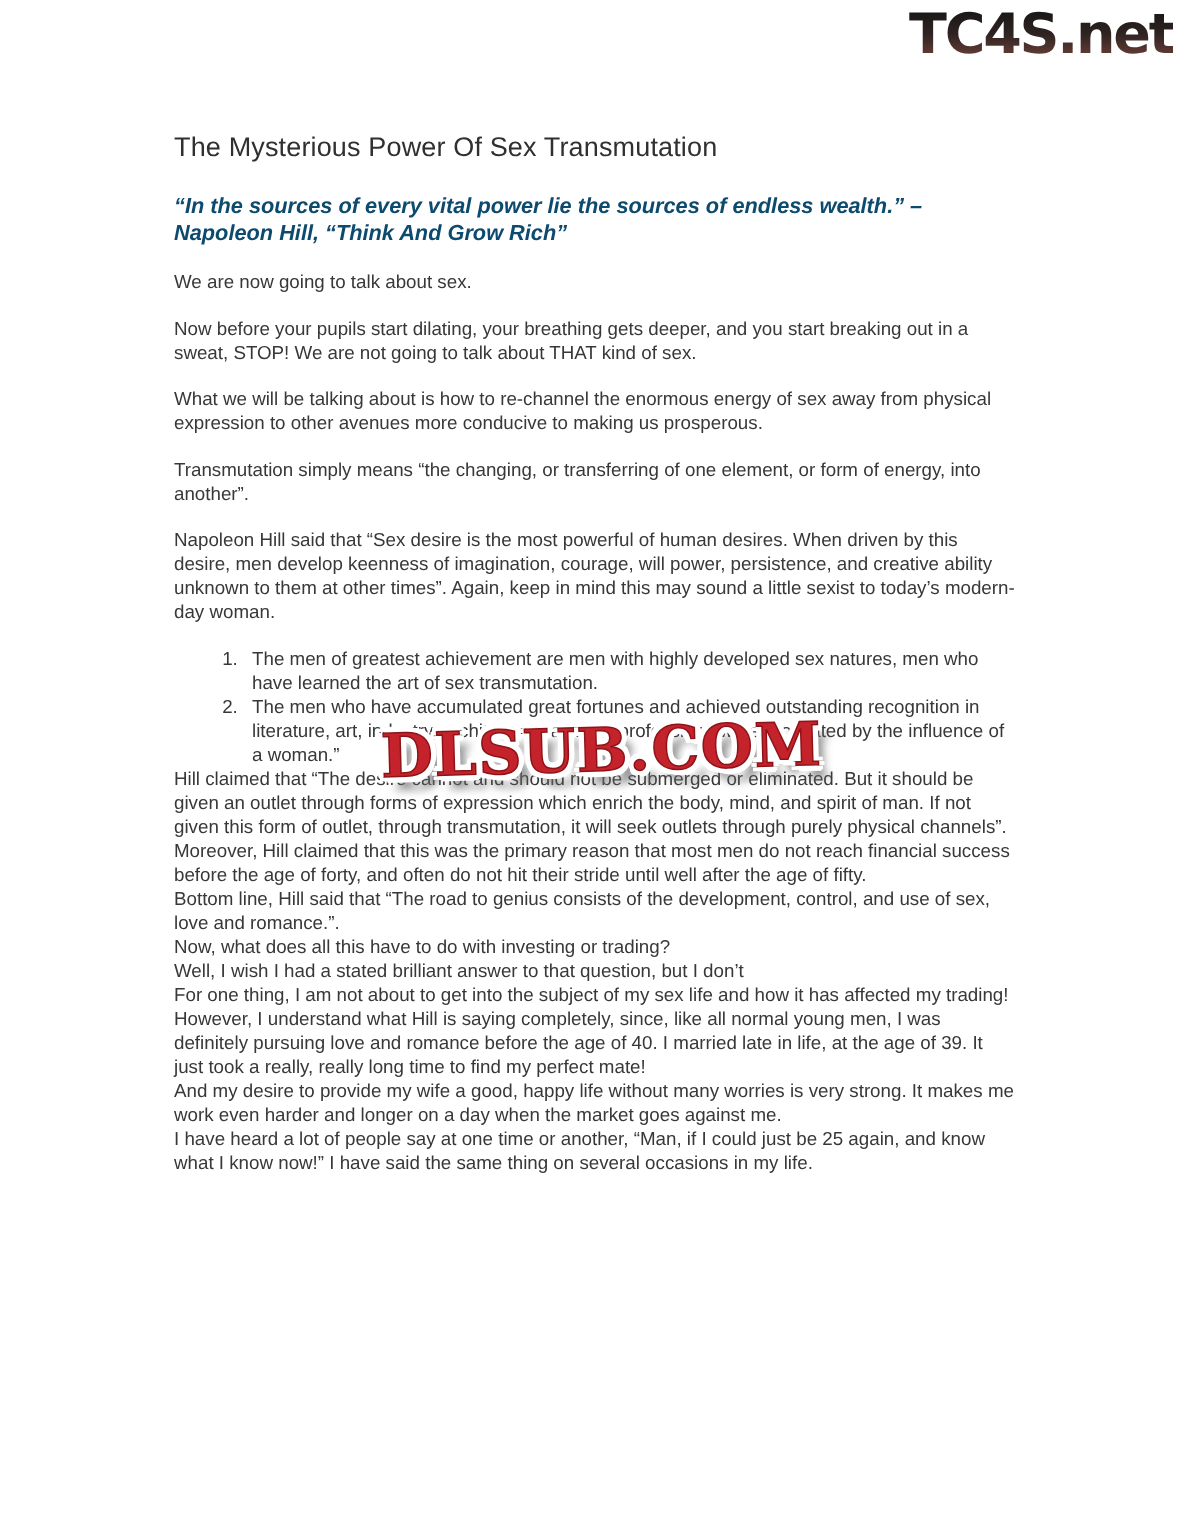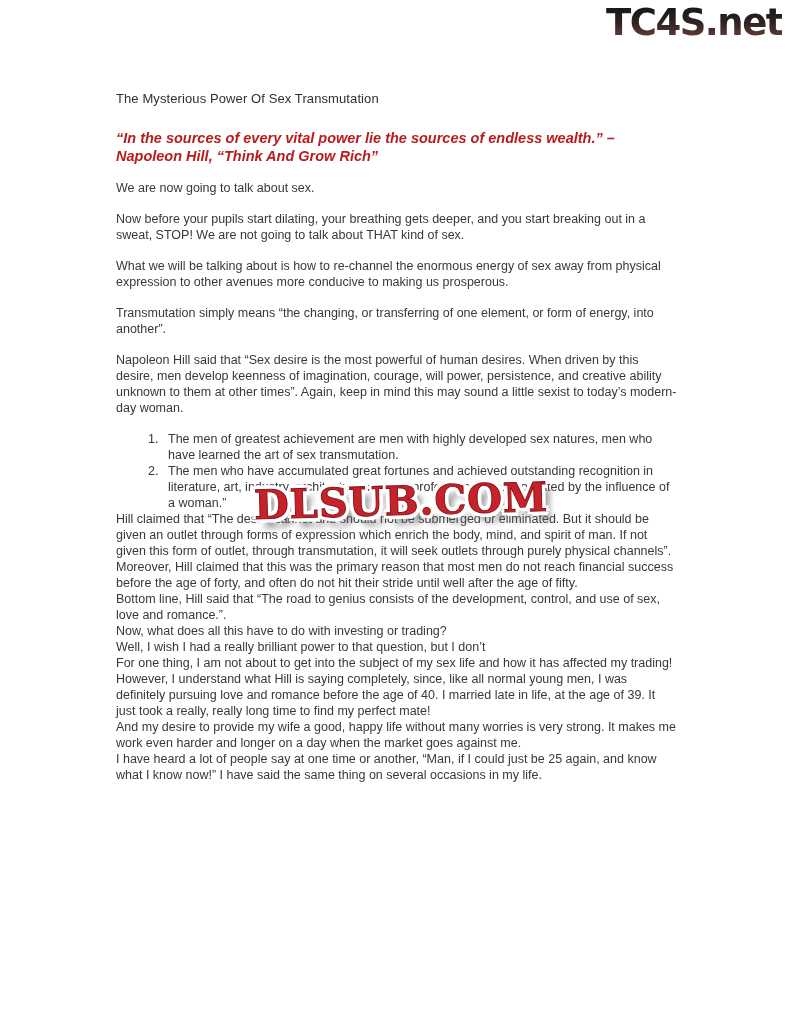--- a/index.html
+++ b/index.html
@@ -19,26 +19,26 @@
     -webkit-text-fill-color:transparent;
     text-shadow:none;
   }
 
   
   .content {
     position:absolute; left:116px; top:88px; width:562px;
     color:#383838; font-size:12.5px; line-height:16px;
   }
   .title {
-    font-size:13px; font-weight:400; color:#303030;
+    font-size:18px; font-weight:400; color:#303030;
     margin:0; line-height:21px; letter-spacing:0.1px;
   }
   .quote {
     margin:20px 0 0; font-weight:bold; font-style:italic;
-    font-size:14.5px; line-height:18px; color:#b91c1c;
+    font-size:14.5px; line-height:18px; color:#0c4a6e;
   }
   .para { margin:15px 0 0; }
   ol.facts { margin:15px 0 0; padding:0 0 0 46px; }
   ol.facts li { margin:0; padding-left:6px; }
   .block { }
   .block p { margin:0; }
 
   
   .dlsub {
     position:absolute; left:254px; top:481px;
@@ -94,21 +94,21 @@
     <ol class="facts">
       <li>The men of greatest achievement are men with highly developed sex natures, men who have learned the art of sex transmutation.</li>
       <li>The men who have accumulated great fortunes and achieved outstanding recognition in literature, art, industry, architecture, and the professions were motivated by the influence of a woman.”</li>
     </ol>
 
     <div class="block">
       <p>Hill claimed that “The desire cannot and should not be submerged or eliminated.  But it should be given an outlet through forms of expression which enrich the body, mind, and spirit of man. If not given this form of outlet, through transmutation, it will seek outlets through purely physical channels”.</p>
       <p>Moreover, Hill claimed that this was the primary reason that most men do not reach financial success before the age of forty, and often do not hit their stride until well after the age of fifty.</p>
       <p>Bottom line, Hill said that “The road to genius consists of the development, control, and use of sex, love and romance.”.</p>
       <p>Now, what does all this have to do with investing or trading?</p>
-      <p>Well, I wish I had a really brilliant power to that question, but I don’t</p>
+      <p>Well, I wish I had a stated brilliant answer to that question, but I don’t</p>
       <p>For one thing, I am not about to get into the subject of my sex life and how it has affected my trading!  However, I understand what Hill is saying completely, since, like all normal young men, I was definitely pursuing love and romance before the age of 40. I married late in life, at the age of 39. It just took a really, really long time to find my perfect mate!</p>
       <p>And my desire to provide my wife a good, happy life without many worries is very strong. It makes me work even harder and longer on a day when the market goes against me.</p>
       <p>I have heard a lot of people say at one time or another, “Man, if I could just be 25 again, and know what I know now!” I have said the same thing on several occasions in my life.</p>
     </div>
   </main>
 
   <div class="dlsub">DLSUB.COM</div>
 
   <div class="txtreme">TradersXtreme.com</div>
 

